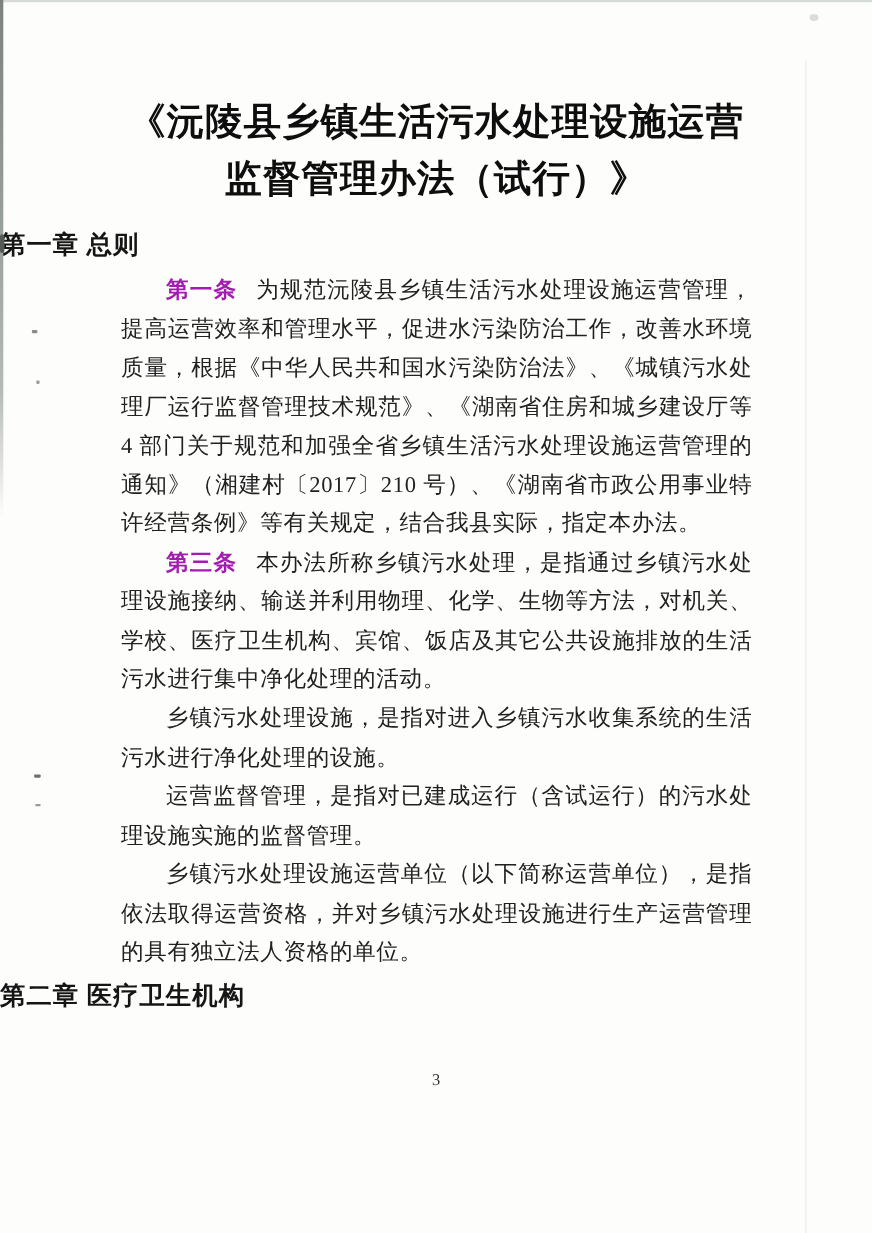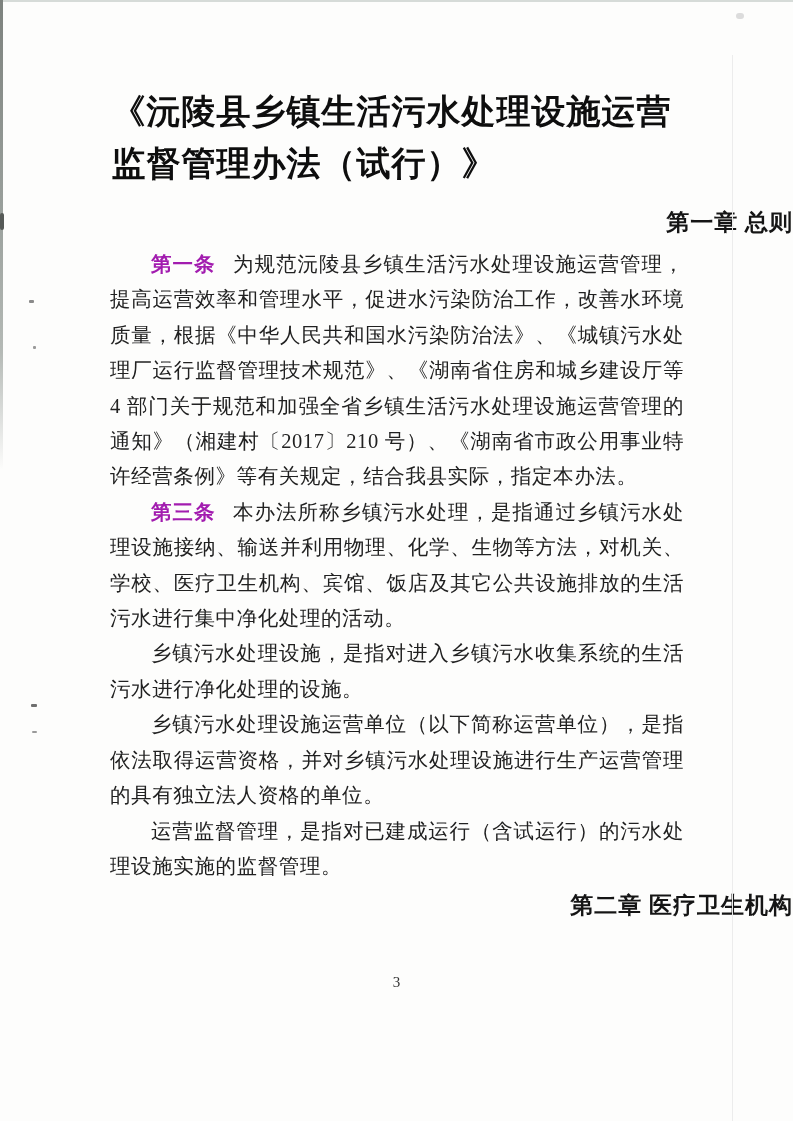--- a/index.html
+++ b/index.html
@@ -37,30 +37,30 @@
   .speck.s1{left:29px;top:300px;width:5px;height:3px;}
   .speck.s2{left:33px;top:346px;width:3px;height:3px;background:#9a9a9a;}
   .speck.s3{left:31px;top:704px;width:6px;height:3px;background:#6f6f6f;}
   .speck.s4{left:32px;top:731px;width:5px;height:2px;background:#9a9a9a;}
   .smudge{position:absolute;left:736px;top:13px;width:8px;height:6px;background:#dcdcdc;border-radius:3px;}
   
   .title{
     padding-top:86px;
     margin:0 auto;
     width:570px;
-    text-align:left;
+    text-align:center;
     font-size:34px;
     line-height:52px;
     font-weight:bold;
     color:#0e0e0e;
     letter-spacing:1px;
   }
   .chapter-heading{
     margin:18px auto 0 auto;
-    text-align:right;
+    text-align:left;
     font-size:23px;
     line-height:30px;
     font-weight:bold;
     color:#151515;
     letter-spacing:1px;
   }
   .content{
     margin:9px 0 0 110px;
     width:574px;
     font-size:20.5px;
@@ -105,21 +105,21 @@
   <div class="smudge"></div>
 
   <div class="title">《沅陵县乡镇生活污水处理设施运营监督管理办法（试行）》</div>
 
   <div class="chapter-heading">第一章 总则</div>
 
   <div class="content">
     <p><span class="lead">第一条</span><span>为规范沅陵县乡镇生活污水处理设施运营管理，提高运营效率和管理水平，促进水污染防治工作，改善水环境质量，根据《中华人民共和国水污染防治法》、《城镇污水处理厂运行监督管理技术规范》、《湖南省住房和城乡建设厅等 4 部门关于规范和加强全省乡镇生活污水处理设施运营管理的通知》（湘建村〔2017〕210 号）、《湖南省市政公用事业特许经营条例》等有关规定，结合我县实际，指定本办法。</span></p>
     <p><span class="lead">第三条</span><span>本办法所称乡镇污水处理，是指通过乡镇污水处理设施接纳、输送并利用物理、化学、生物等方法，对机关、学校、医疗卫生机构、宾馆、饭店及其它公共设施排放的生活污水进行集中净化处理的活动。</span></p>
     <p><span class="lead"></span><span>乡镇污水处理设施，是指对进入乡镇污水收集系统的生活污水进行净化处理的设施。</span></p>
+    <p><span class="lead"></span><span>运营监督管理，是指对已建成运行（含试运行）的污水处理设施实施的监督管理。</span></p>
     <p><span class="lead"></span><span>乡镇污水处理设施运营单位（以下简称运营单位），是指依法取得运营资格，并对乡镇污水处理设施进行生产运营管理的具有独立法人资格的单位。</span></p>
-    <p><span class="lead"></span><span>运营监督管理，是指对已建成运行（含试运行）的污水处理设施实施的监督管理。</span></p>
   </div>
 
   <div class="chapter-heading chapter2">第二章 医疗卫生机构</div>
 
   <div class="page-number">3</div>
 
 </div>
 
 </body></html>

